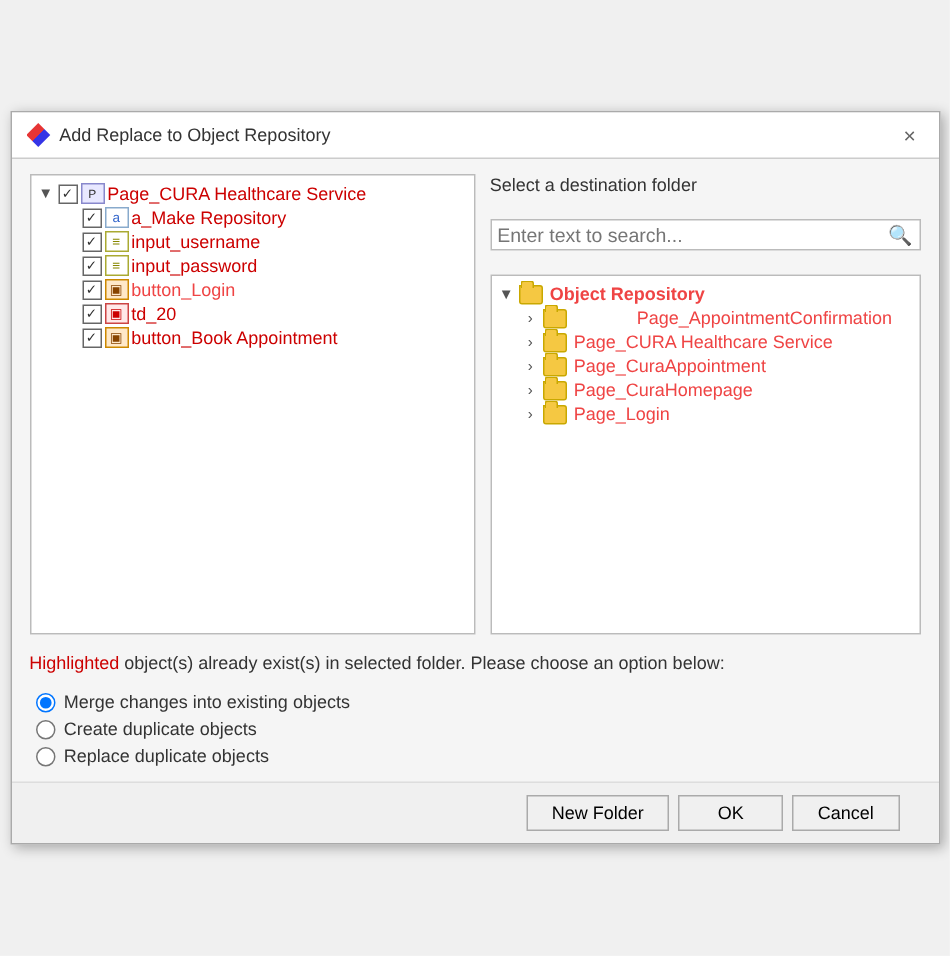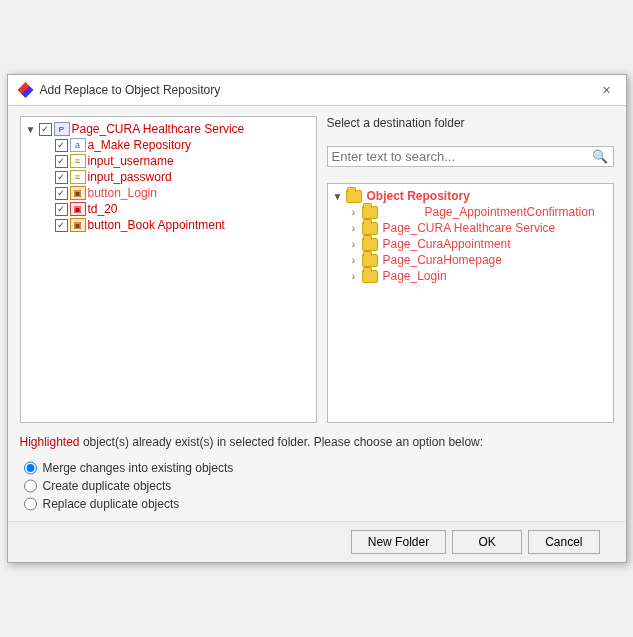--- a/index.html
+++ b/index.html
@@ -227,20 +227,21 @@
       color: #333;
     }
     .radio-group {
       display: flex;
       flex-direction: column;
       gap: 4px;
       padding-left: 4px;
     }
     .radio-item {
       display: flex;
+      align-items: center;
       gap: 6px;
       font-size: 12px;
       color: #333;
     }
     .footer-buttons {
       display: flex;
       justify-content: flex-end;
       gap: 6px;
       padding: 8px 26px;
       border-top: 1px solid #ddd;

